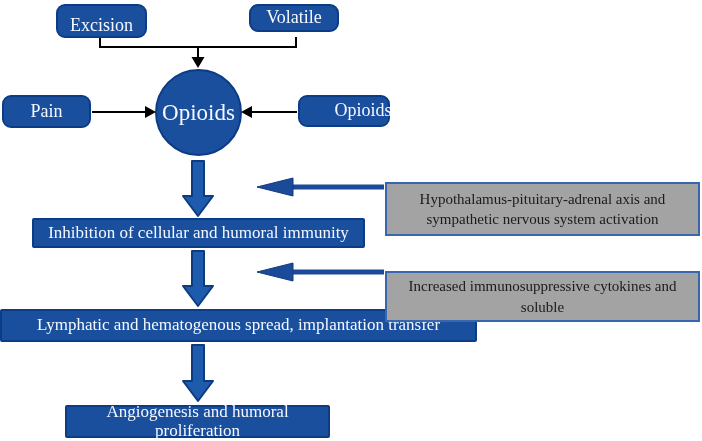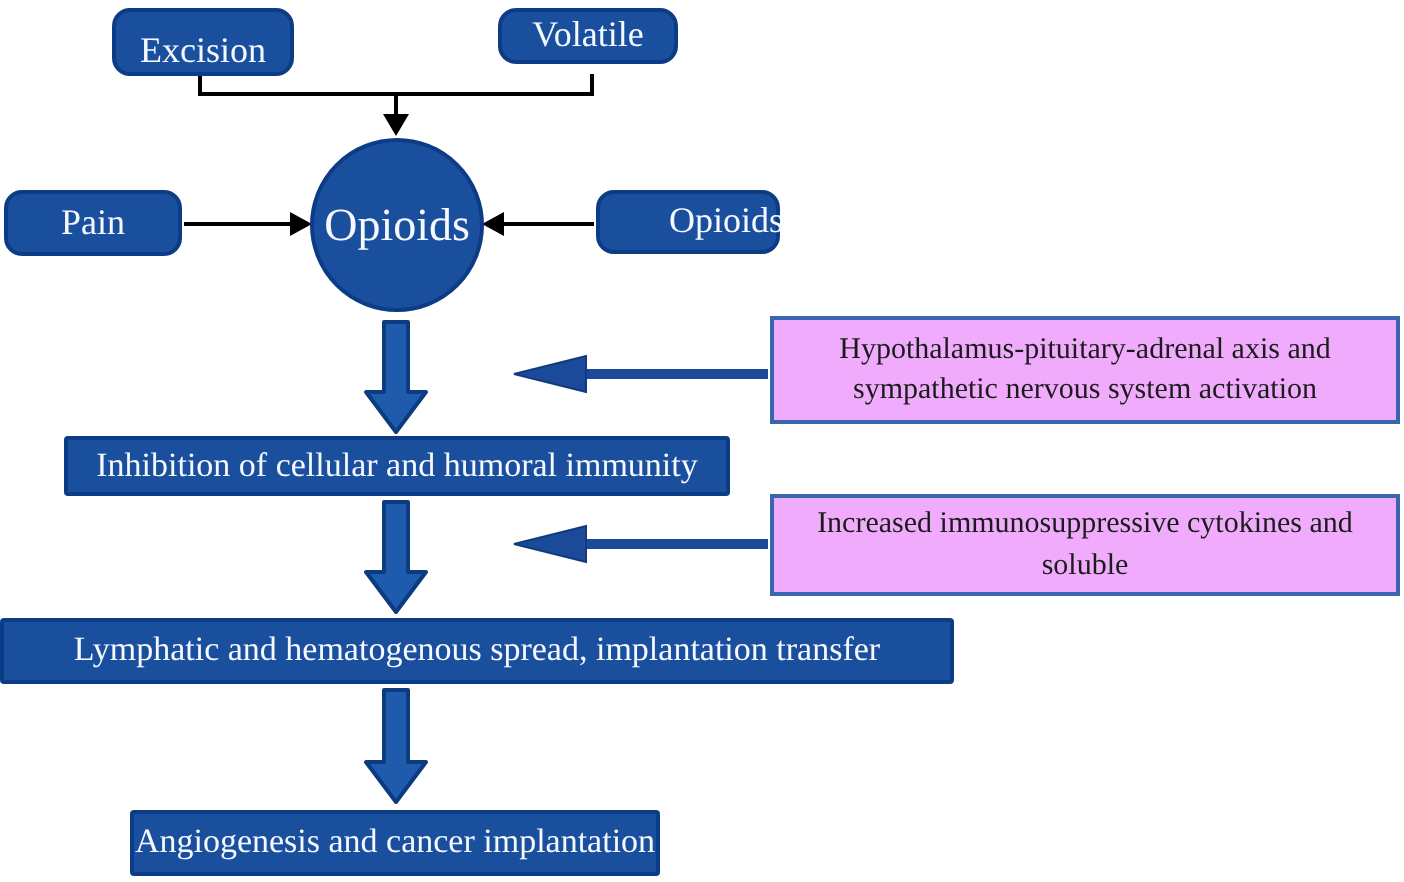--- a/index.html
+++ b/index.html
@@ -36,31 +36,32 @@
   .circle {
     border-radius: 50%;
     font-size: 23px;
   }
   .bar {
     border-radius: 2px;
     font-size: 17px;
   }
   .info {
     position: absolute;
-    background: #f0abfc;
+    background: #a3a3a3;
     border: 2px solid #3867B0;
     color: #1b1b1b;
     display: flex;
     align-items: center;
     justify-content: center;
     text-align: center;
     box-sizing: border-box;
     font-size: 15px;
     line-height: 1.35;
     padding: 3px 14px;
+    margin-top: 24px;
   }
 </style>
 </head>
 <body>
 
 <div class="canvas">
 
   <svg class="layer" viewBox="0 0 702 441">
 
     <g>
@@ -124,21 +125,21 @@
 
   <div class="node bar" style="left:32px; top:218px; width:333px; height:30px;">
     <span>Inhibition of cellular and humoral immunity</span>
   </div>
 
   <div class="node bar" style="left:0px; top:309px; width:477px; height:33px;">
     <span>Lymphatic and hematogenous spread, implantation transfer</span>
   </div>
 
   <div class="node bar" style="left:65px; top:405px; width:265px; height:33px;">
-    <span>Angiogenesis and cancer implantation</span>
+    <span>Angiogenesis and humoral proliferation</span>
   </div>
 
   <div class="info" style="left:385px; top:158px; width:315px; height:54px;">
     <span>Hypothalamus-pituitary-adrenal axis and sympathetic nervous system activation</span>
   </div>
 
   <div class="info" style="left:385px; top:247px; width:315px; height:51px;">
     <span>Increased immunosuppressive cytokines and soluble</span>
   </div>
 

